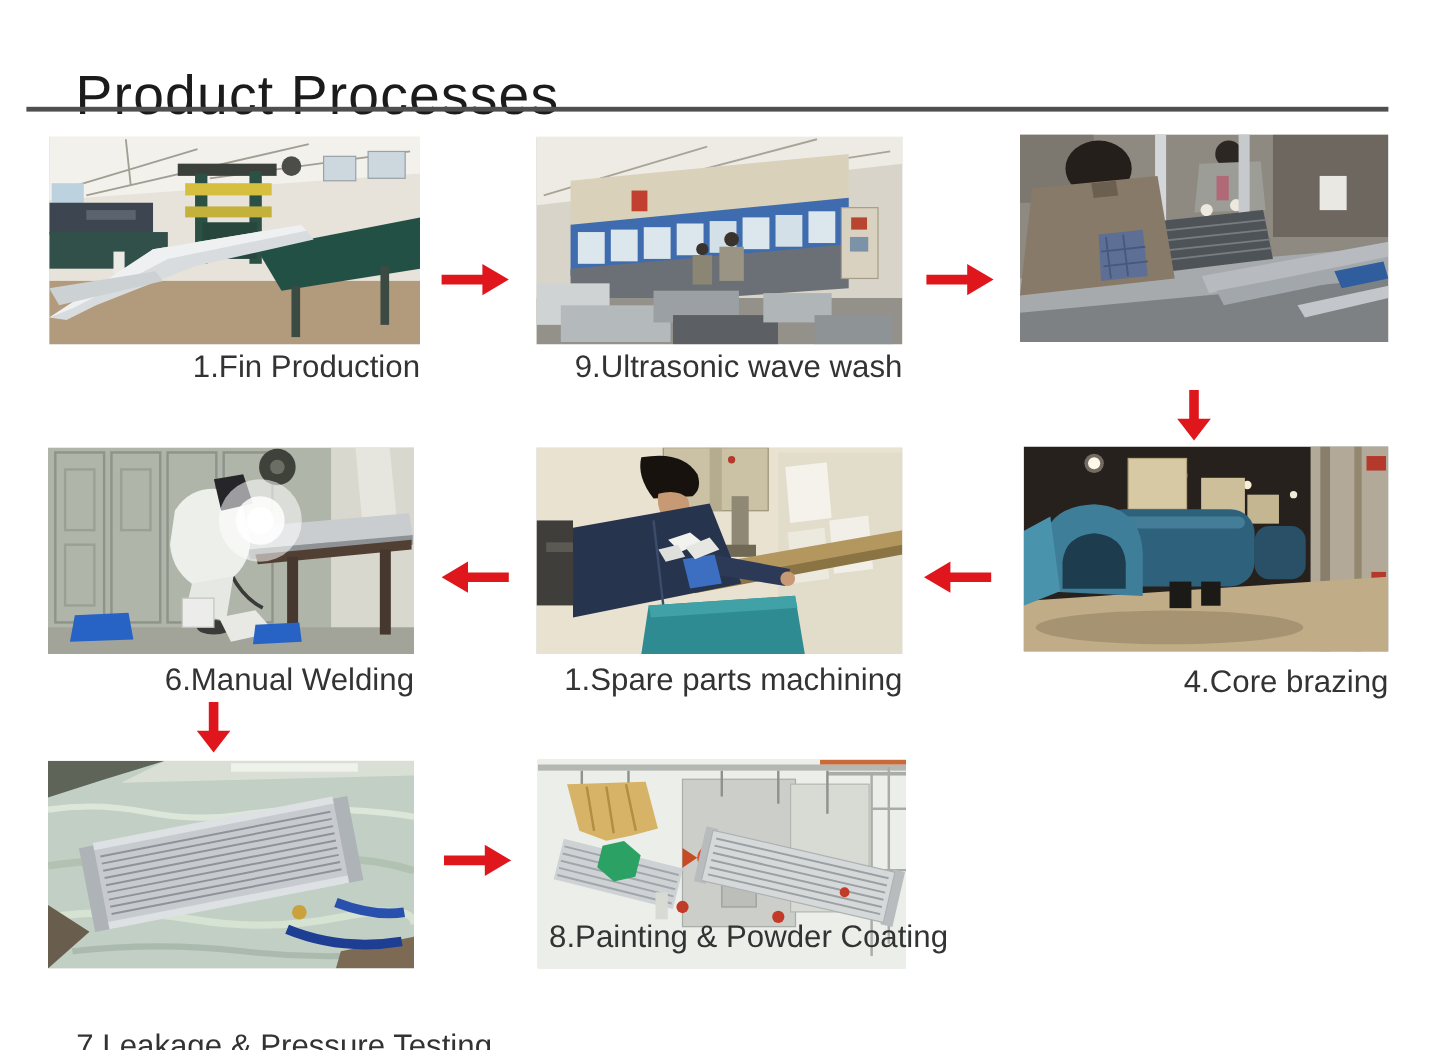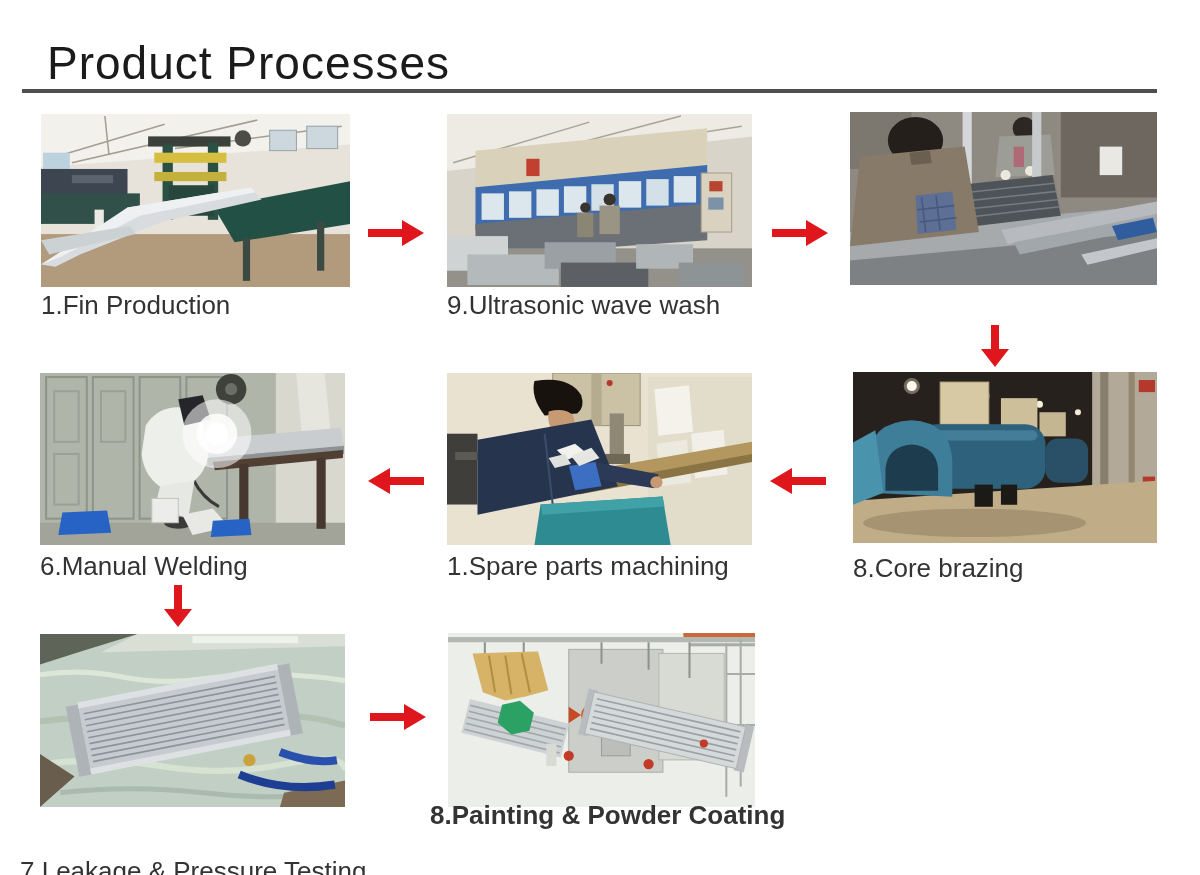--- a/index.html
+++ b/index.html
@@ -1,30 +1,30 @@
 <!DOCTYPE html>
 <html><head>
 <meta charset="utf-8">
 <style>
   html,body{margin:0;padding:0;background:#fff;}
   .page{
     position:relative;width:1200px;height:875px;background:#ffffff;
     font-family:"Liberation Sans", sans-serif;overflow:hidden;
   }
   .title{
-    position:absolute;left:47px;top:36px;margin:0;
+    position:absolute;left:47px;top:36px;margin:16px;
     font-size:46px;font-weight:400;color:#1b1b1b;letter-spacing:1px;
   }
   .title-rule{
     position:absolute;left:22px;top:89px;width:1135px;height:4px;background:#4f4f4f;
   }
   .photo{position:absolute;overflow:hidden;background:#d8d8d2;}
   .photo svg{display:block;width:100%;height:100%;}
   .caption{
-    position:absolute;font-size:26px;color:#333;text-align:left;white-space:nowrap;
+    position:absolute;font-size:26px;color:#333;text-align:right;white-space:nowrap;
   }
   .arrow{position:absolute;}
   
   .p1{left:41px;top:114px;width:309px;height:173px;}
   .p2{left:447px;top:114px;width:305px;height:173px;}
   .p3{left:850px;top:112px;width:307px;height:173px;}
   
   .p6{left:40px;top:373px;width:305px;height:172px;}
   .p5{left:447px;top:373px;width:305px;height:172px;}
   .p4{left:853px;top:372px;width:304px;height:171px;}
@@ -32,21 +32,21 @@
   .p7{left:40px;top:634px;width:305px;height:173px;}
   .p8{left:448px;top:633px;width:307px;height:174px;}
   
   .c1{left:41px;width:309px;top:290px;}
   .c2{left:447px;width:305px;top:290px;}
   .c3{left:850px;width:307px;top:288px;}
   .c6{left:40px;width:305px;top:551px;}
   .c5{left:447px;width:305px;top:551px;}
   .c4{left:853px;width:304px;top:553px;}
   .c7{left:20px;width:390px;top:808px;margin-top:48px;}
-  .c8{left:430px;width:360px;top:800px;font-weight:bold;}
+  .c8{left:430px;width:360px;top:765px;}
   
   .a1{left:366px;top:216px;width:60px;height:34px;}
   .a2{left:770px;top:216px;width:60px;height:34px;}
   .a3{left:977px;top:323px;width:36px;height:46px;}
   .a4{left:768px;top:464px;width:60px;height:34px;}
   .a5{left:366px;top:464px;width:60px;height:34px;}
   .a6{left:160px;top:583px;width:36px;height:46px;}
   .a7{left:368px;top:700px;width:60px;height:34px;}
 </style>
 </head>
@@ -261,21 +261,21 @@
       <rect x="190" y="66" width="42" height="44" rx="12" fill="#2a5067"></rect>
       <rect x="62" y="52" width="128" height="64" rx="20" fill="#2e627c"></rect>
       <rect x="70" y="58" width="112" height="10" rx="5" fill="#49849e" opacity="0.8"></rect>
       <path d="M16,120 L16,86 Q16,50 58,48 Q96,50 98,88 L98,124 Z" fill="#3f7e99"></path>
       <path d="M32,118 L32,96 Q34,74 58,72 Q82,74 84,96 L84,118 Z" fill="#1d3d4e"></path>
       <polygon points="0,70 22,58 30,120 0,132" fill="#4a93ad"></polygon>
       <rect x="120" y="112" width="18" height="22" fill="#1c1a16"></rect>
       <rect x="146" y="112" width="16" height="20" fill="#1c1a16"></rect>
     </svg>
   </div>
-  <div class="caption c4">8.Core brazing</div>
+  <div class="caption c4">4.Core brazing</div>
 
   <svg class="arrow a6" viewBox="0 0 36 46">
     <polygon points="14,2 22,2 22,26 32,26 18,44 4,26 14,26" fill="#e0161d"></polygon>
   </svg>
 
   <div class="photo p7">
     <svg viewBox="0 0 300 170" preserveAspectRatio="none">
       <rect width="300" height="170" fill="#c2cfc4"></rect>
       <path d="M0,40 Q40,34 80,42 T160,44 T240,40 T300,46" stroke="#e4ecdf" stroke-width="5" fill="none" opacity="0.8"></path>
       <path d="M0,86 Q50,78 100,88 T200,86 T300,90" stroke="#a9bcab" stroke-width="6" fill="none" opacity="0.7"></path>

